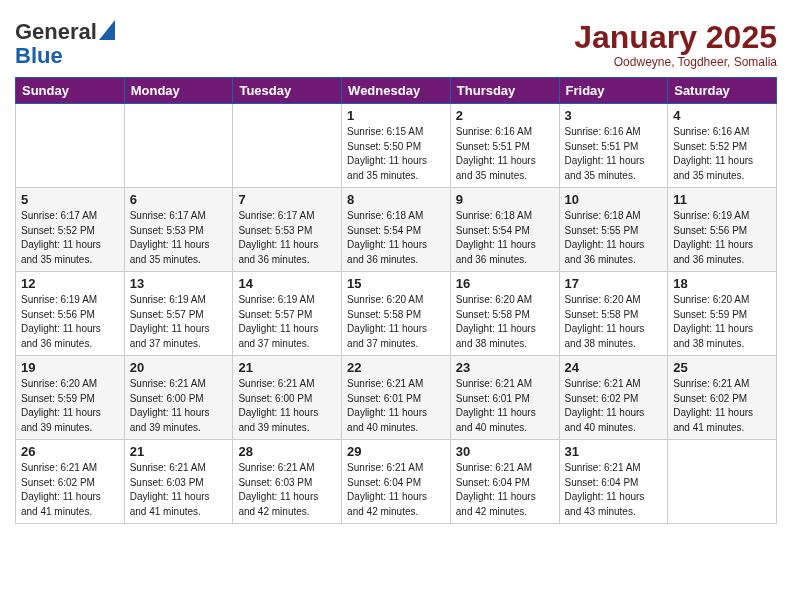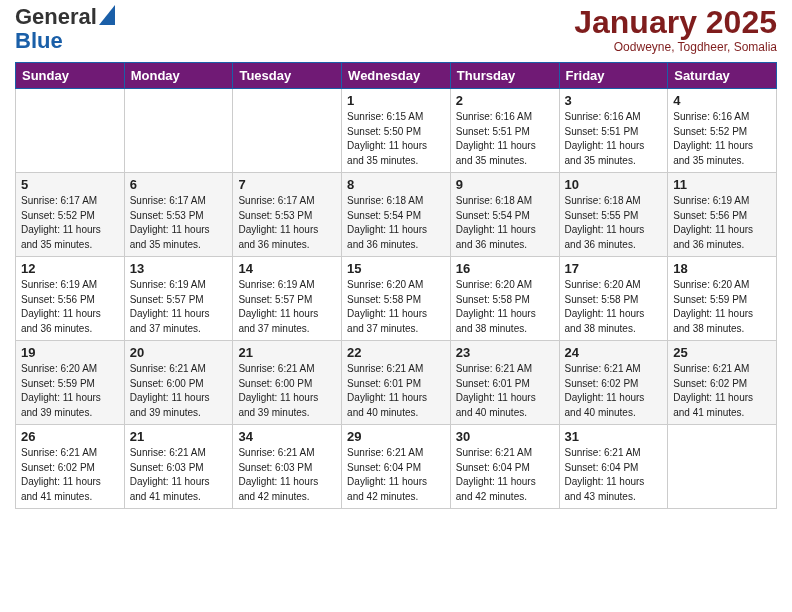--- a/index.html
+++ b/index.html
@@ -6,21 +6,21 @@
     body {
       font-family: Arial, sans-serif;
       background: #fff;
       width: 792px;
       height: 612px;
       overflow: hidden;
     }
     .page {
       width: 792px;
       min-height: 612px;
-      padding: 5px 15px 10px 15px;
+      padding: 20px 15px 10px 15px;
       background: #fff;
     }
     .header {
       display: flex;
       justify-content: space-between;
       align-items: flex-start;
       margin-bottom: 8px;
     }
     .logo {
       display: flex;
@@ -237,21 +237,21 @@
         <tr>
           <td>
             <span class="day-number">26</span>
             <div class="day-info">Sunrise: 6:21 AM<br>Sunset: 6:02 PM<br>Daylight: 11 hours and 41 minutes.</div>
           </td>
           <td>
             <span class="day-number">21</span>
             <div class="day-info">Sunrise: 6:21 AM<br>Sunset: 6:03 PM<br>Daylight: 11 hours and 41 minutes.</div>
           </td>
           <td>
-            <span class="day-number">34</span>
+            <span class="day-number">28</span>
             <div class="day-info">Sunrise: 6:21 AM<br>Sunset: 6:03 PM<br>Daylight: 11 hours and 42 minutes.</div>
           </td>
           <td>
             <span class="day-number">29</span>
             <div class="day-info">Sunrise: 6:21 AM<br>Sunset: 6:04 PM<br>Daylight: 11 hours and 42 minutes.</div>
           </td>
           <td>
             <span class="day-number">30</span>
             <div class="day-info">Sunrise: 6:21 AM<br>Sunset: 6:04 PM<br>Daylight: 11 hours and 42 minutes.</div>
           </td>

